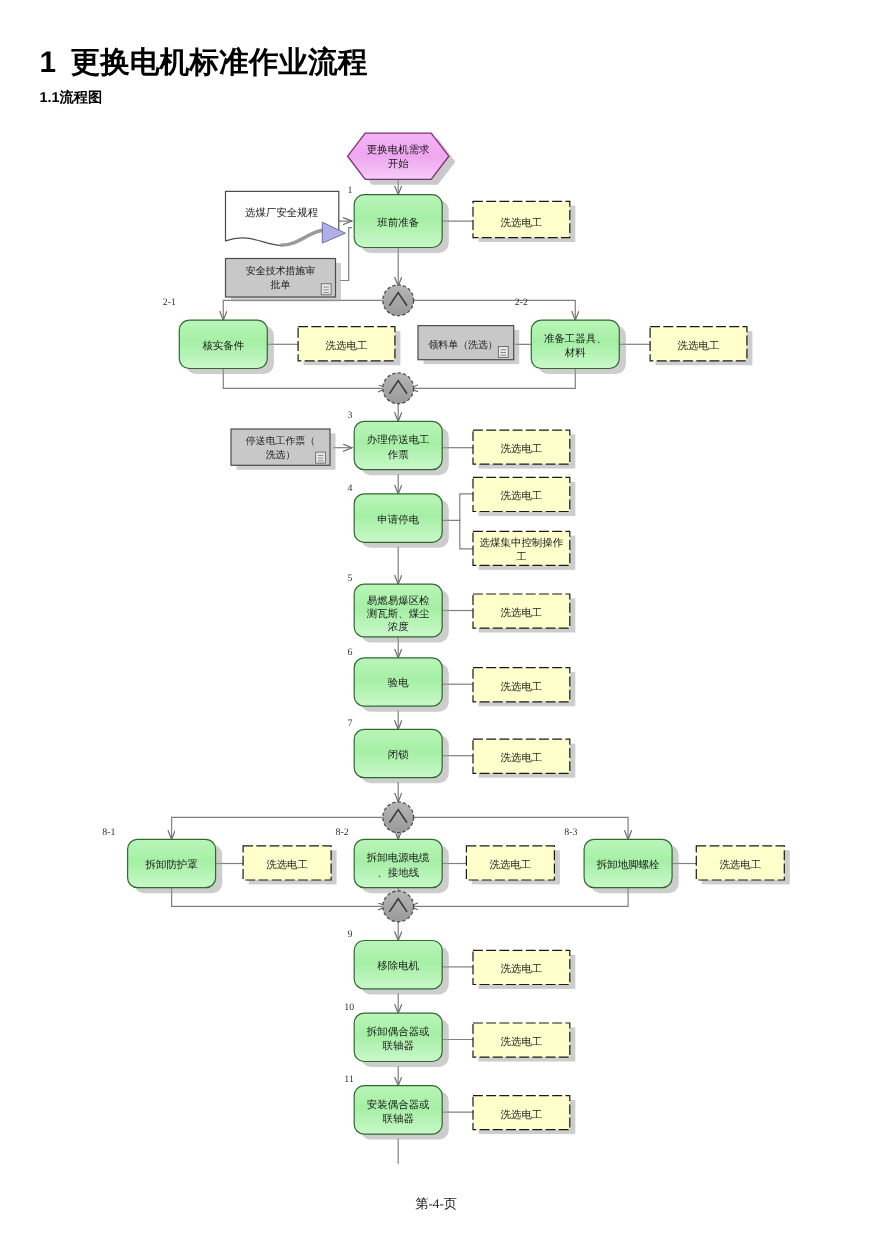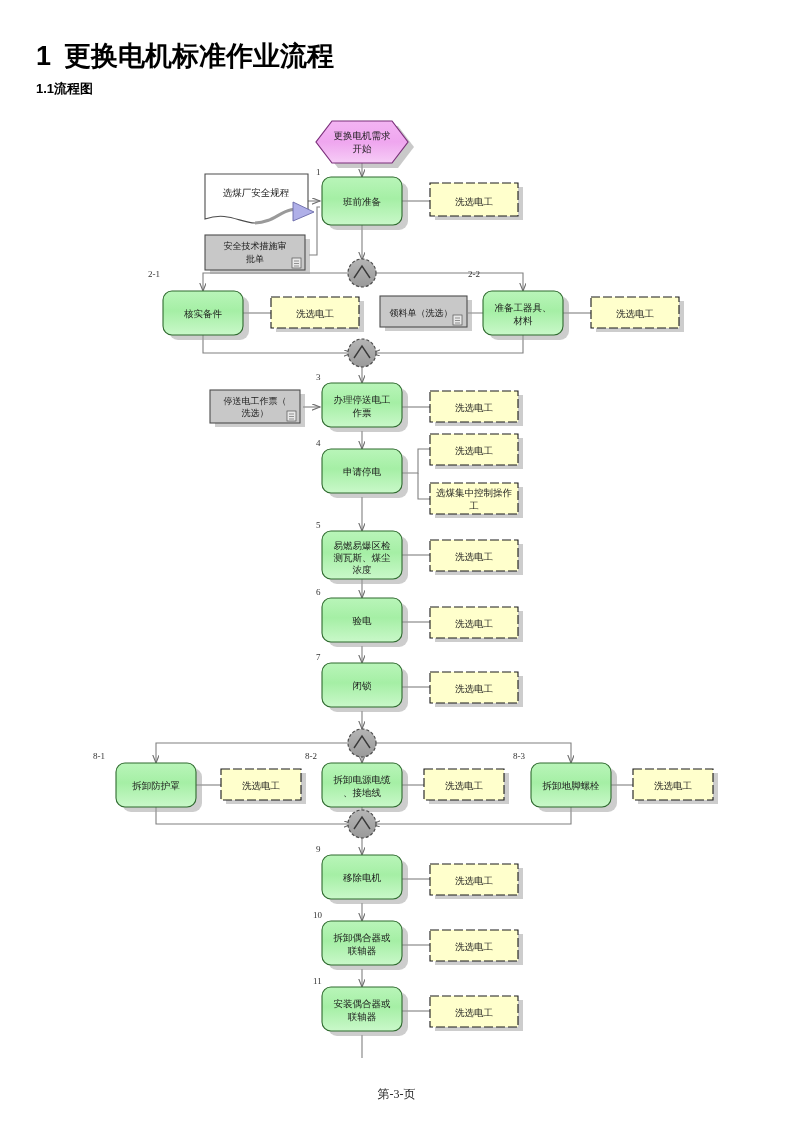--- a/index.html
+++ b/index.html
@@ -402,14 +402,14 @@
       <text x="362" y="925" text-anchor="middle" font-size="9.5" fill="#1a1a1a">联轴器</text>
     </g>
     <g>
       <rect x="435" y="905" width="88" height="31" fill="#9C9C9C" opacity="0.5"></rect>
       <rect x="430" y="901" width="88" height="31" fill="#FFFFCC" stroke="#1a1a1a" stroke-width="1.1" stroke-dasharray="9,3"></rect>
       <text x="474" y="921" text-anchor="middle" font-size="9.5" fill="#1a1a1a">洗选电工</text>
     </g>
 
   </svg>
 
-  <div class="footer">第-3-页</div>
+  <div class="footer">第-4-页</div>
 </div>
 
 </body></html>

